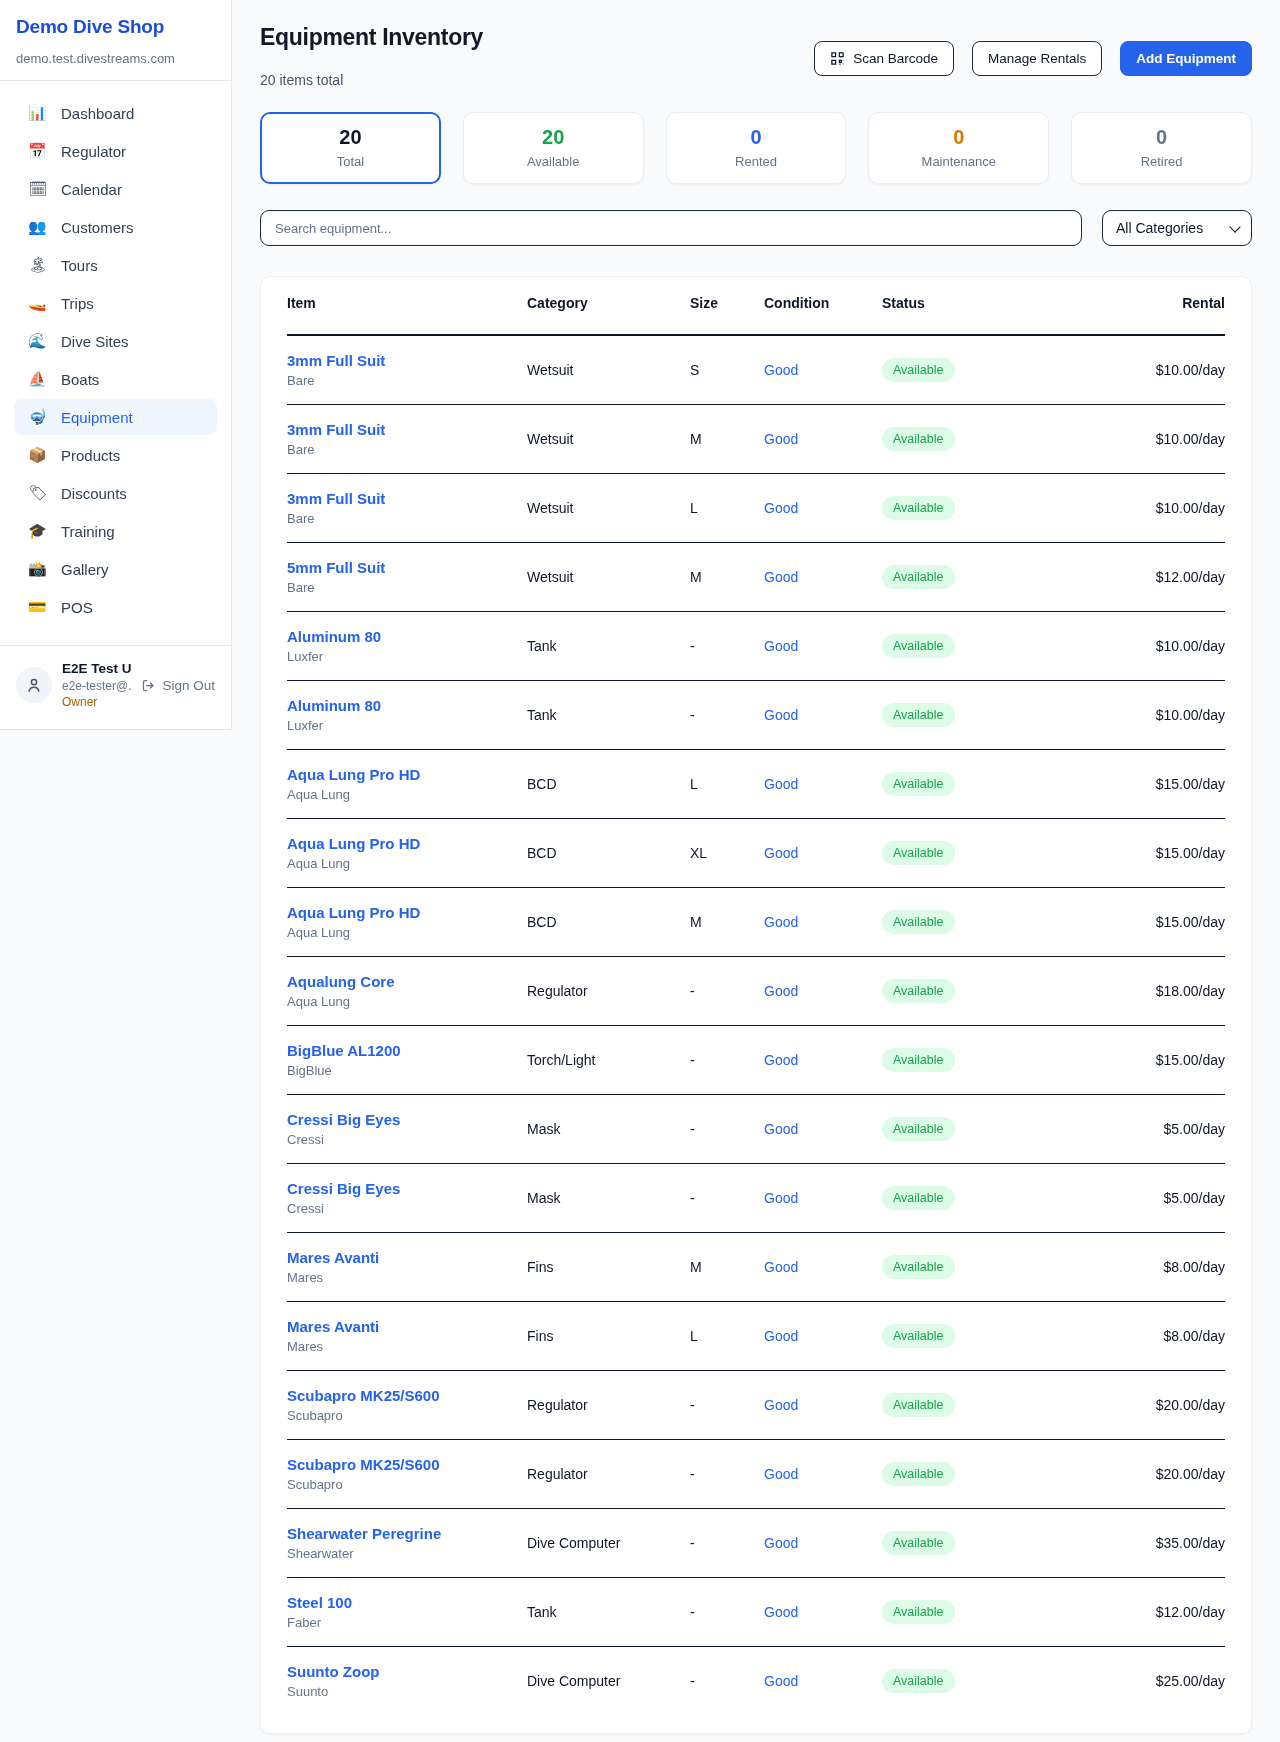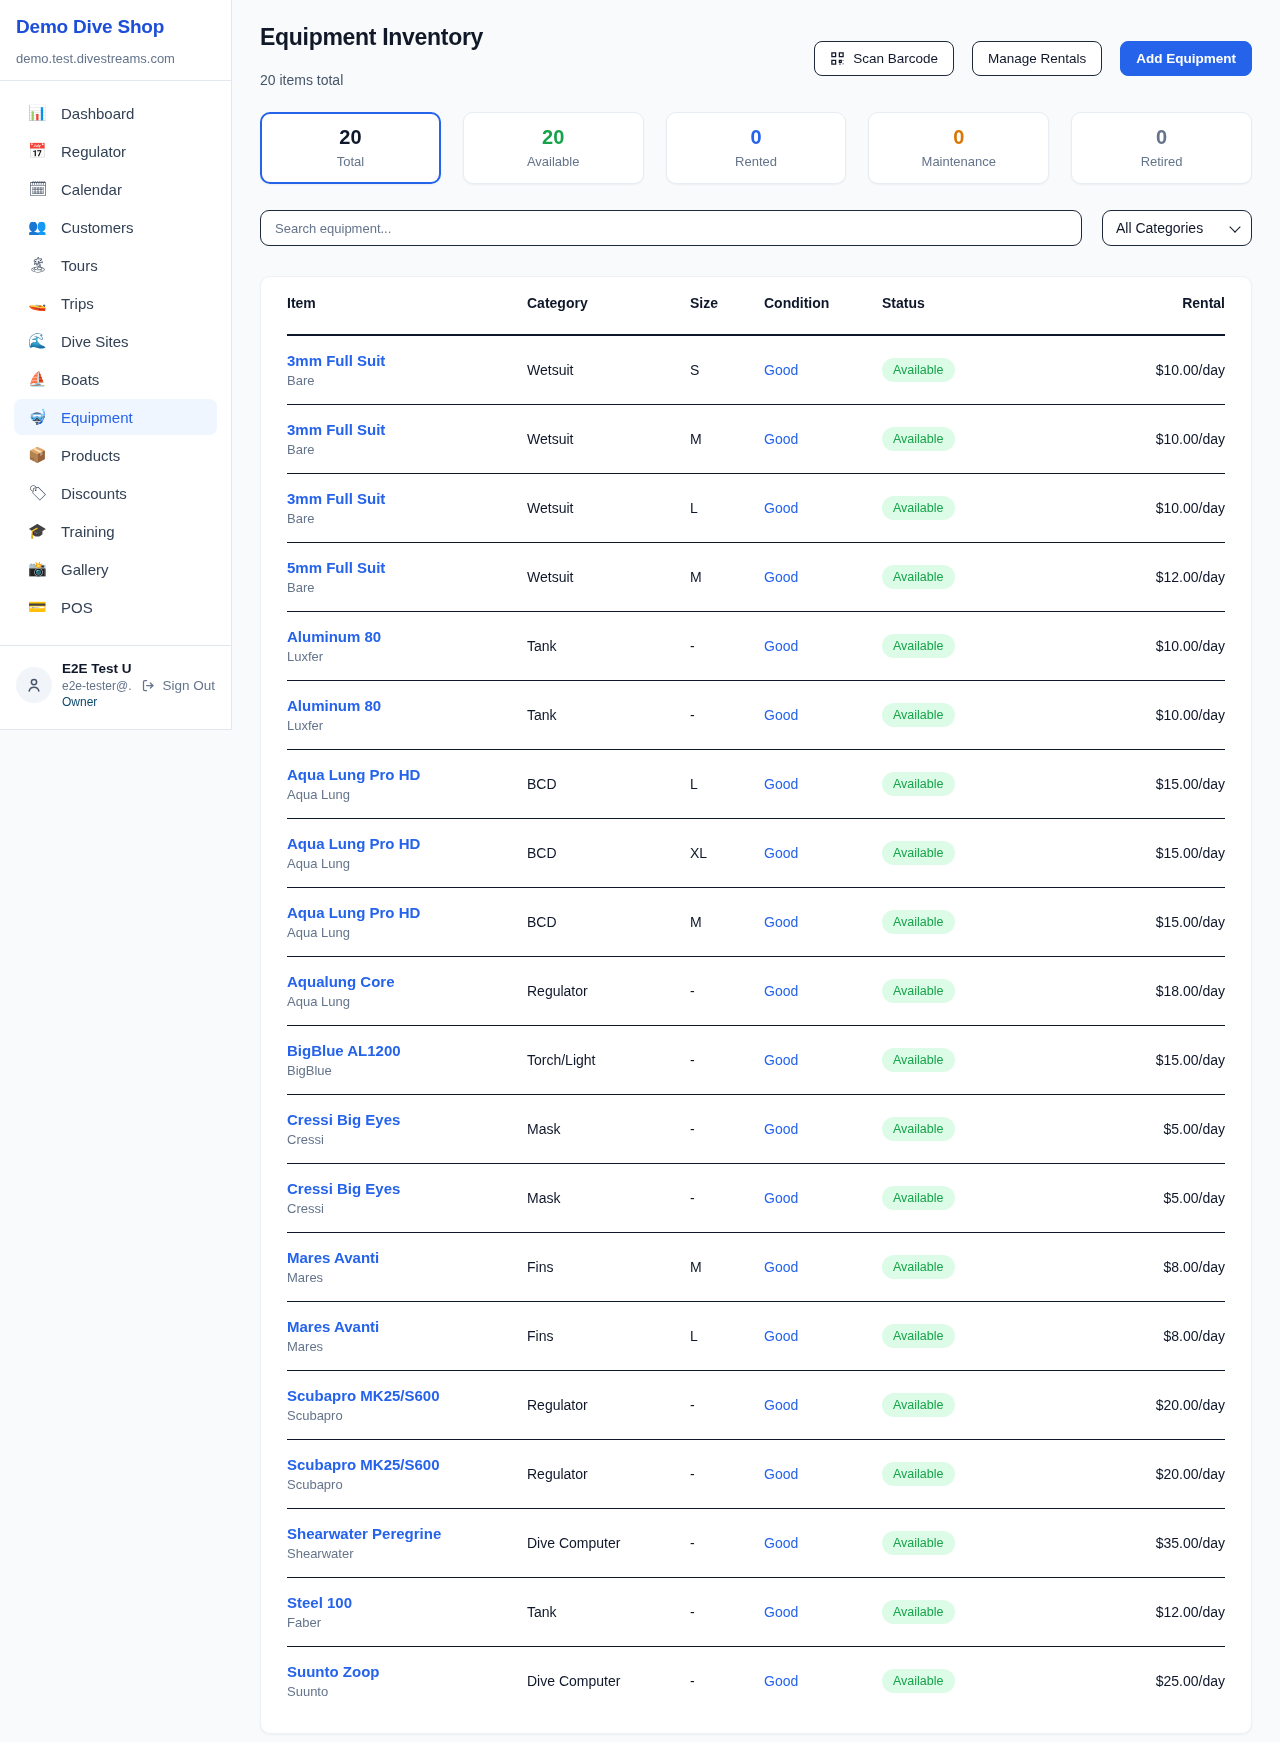--- a/index.html
+++ b/index.html
@@ -29,21 +29,21 @@
     border-top:1px solid #e2e8f0; margin-top:6px; padding:14px 16px 8px;
     display:flex; align-items:center; gap:10px;
   }
   .avatar {
     width:36px; height:36px; min-width:36px; border-radius:50%;
     background:#f1f5f9; display:flex; align-items:center; justify-content:center;
   }
   .user-info { line-height:1.35; overflow:hidden; }
   .user-name { font-size:13.5px; font-weight:700; color:#0f172a; white-space:nowrap; }
   .user-email { font-size:12px; color:#64748b; white-space:nowrap; }
-  .user-role { font-size:12px; color:#0c4a6e; }
+  .user-role { font-size:12px; color:#a16207; }
   .signout { display:flex; align-items:center; gap:6px; color:#64748b; font-size:13.5px; cursor:pointer; margin-left:auto; white-space:nowrap; }
   
   .main { margin-left:232px; padding:24px 28px 24px; }
   .page-head { display:flex; align-items:center; justify-content:space-between; }
   .page-title { font-size:23px; font-weight:700; letter-spacing:-.3px; color:#111827; }
   .page-sub { font-size:14px; color:#475569; margin-top:21px; }
   .head-actions { display:flex; gap:18px; margin-top:4px; }
   .btn {
     height:35px; padding:0 15px; border-radius:8px; font-size:13.5px; font-weight:500;
     display:inline-flex; align-items:center; gap:8px; cursor:pointer;

